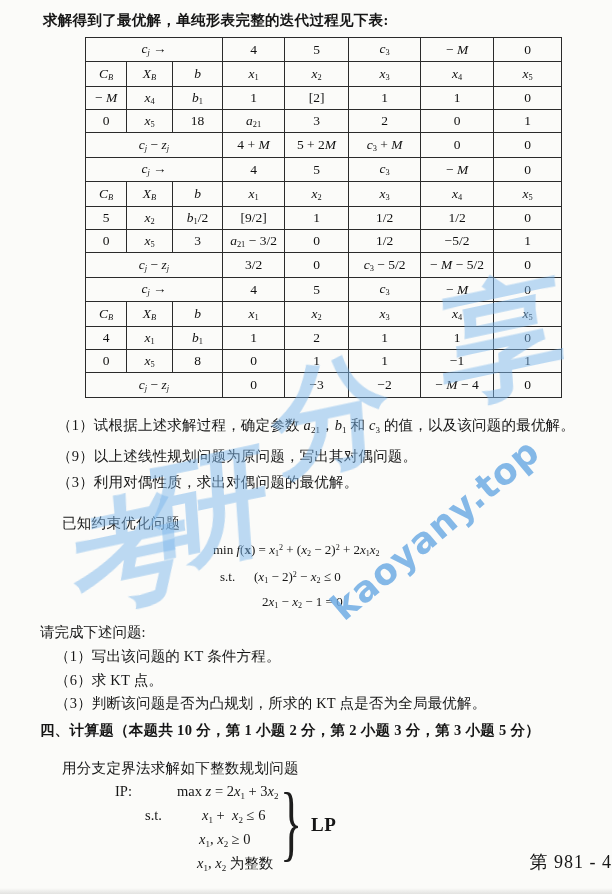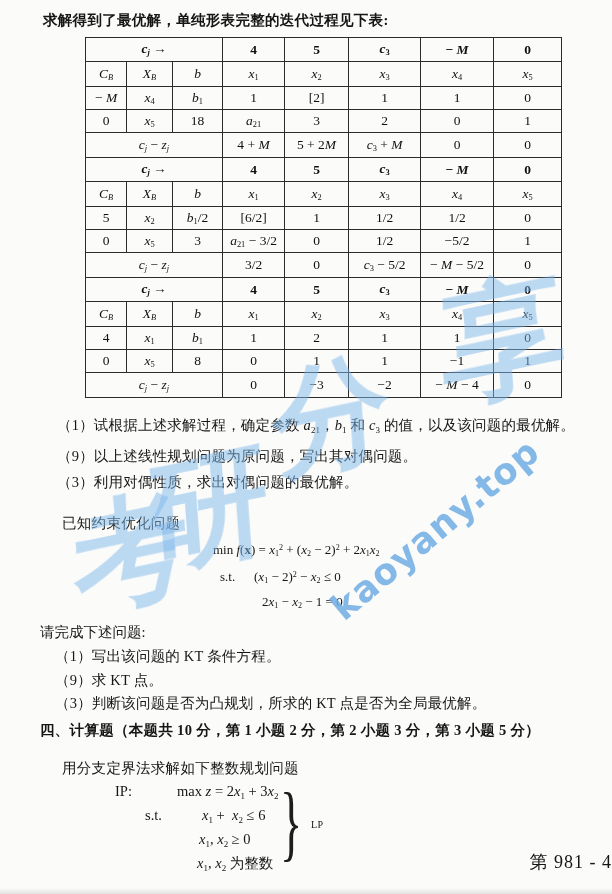--- a/index.html
+++ b/index.html
@@ -21,21 +21,21 @@
   table.simplex{
     border-collapse:collapse;table-layout:fixed;
     margin:7px 0 0 85px;width:476px;
     border-top:1.2px solid #2b2b2b;
   }
   table.simplex td{
     border:1px solid #2b2b2b;
     text-align:center;vertical-align:middle;
     font-size:13.5px;padding:0 1px;color:#101010;
   }
-  tr.r-cj td{height:23px;font-weight:bold;}
+  tr.r-cj td{height:23px;}
   tr.r-header td{height:24px;}
   tr.r-basis td{height:22px;}
   tr.r-cjzj td{height:24px;}
   tr.no-bb td{border-bottom:none;}
   col.c0{width:41px;} col.c1{width:46px;} col.c2{width:50px;}
   col.c3{width:62px;} col.c4{width:64px;} col.c5{width:72px;}
   col.c6{width:73px;} col.c7{width:68px;}
 
   .qlist{margin:14px 0 4px 57px;font-size:14.5px;line-height:26px;letter-spacing:0.2px;}
   .sec-heading{margin:5px 0 0 40px;font-size:14.5px;font-weight:700;letter-spacing:0.3px;}
@@ -55,21 +55,21 @@
   .stlab4{display:inline-block;width:57px;}
   .ip-c2{padding-left:82px;}
   .ip-c3{padding-left:84px;}
   .ip-int{padding-left:82px;}
   .brace{
     position:absolute;left:165px;top:8px;
     font-size:84px;line-height:66px;font-weight:400;
     transform:scaleX(0.55);transform-origin:left center;
     color:#1d1d1d;
   }
-  .lp{position:absolute;left:196px;top:33px;font-size:10px;font-weight:400;letter-spacing:0.5px;}
+  .lp{position:absolute;left:196px;top:33px;font-size:19px;font-weight:700;letter-spacing:0.5px;}
 
   .footer{position:absolute;left:0;top:850px;width:100%;text-align:right;font-size:18px;letter-spacing:1px;z-index:1;}
 
   
   .wm{position:absolute;z-index:3;pointer-events:none;}
   .wm-site{
     left:336px;top:592px;
     font-family:"DejaVu Sans","Liberation Sans",sans-serif;
     font-size:36px;font-weight:bold;letter-spacing:1px;
     color:rgba(110,172,228,0.85);
@@ -179,21 +179,21 @@
             <td><i>x</i><sub>1</sub></td>
             <td><i>x</i><sub>2</sub></td>
             <td><i>x</i><sub>3</sub></td>
             <td><i>x</i><sub>4</sub></td>
             <td><i>x</i><sub>5</sub></td>
           </tr>
           <tr class="r-basis no-bb">
             <td>5</td>
             <td><i>x</i><sub>2</sub></td>
             <td><i>b</i><sub>1</sub>/2</td>
-            <td>[6/2]</td>
+            <td>[9/2]</td>
             <td>1</td>
             <td>1/2</td>
             <td>1/2</td>
             <td>0</td>
           </tr>
           <tr class="r-basis">
             <td>0</td>
             <td><i>x</i><sub>5</sub></td>
             <td>3</td>
             <td><i>a</i><sub>21</sub> − 3/2</td>
@@ -269,21 +269,21 @@
 
     <div class="math3">
       <div class="m-l1">min <i>f</i>(<b>x</b>) = <i>x</i><sub>1</sub><sup>2</sup> + (<i>x</i><sub>2</sub> − 2)<sup>2</sup> + 2<i>x</i><sub>1</sub><i>x</i><sub>2</sub></div>
       <div class="m-l2"><span class="stlab3">s.t.</span><span>(<i>x</i><sub>1</sub> − 2)<sup>2</sup> − <i>x</i><sub>2</sub> ≤ 0</span></div>
       <div class="m-l3"><span>2<i>x</i><sub>1</sub> − <i>x</i><sub>2</sub> − 1 = 0</span></div>
     </div>
 
     <div class="ask">请完成下述问题:</div>
     <div class="qlist2">
       <div>（1）写出该问题的 KT 条件方程。</div>
-      <div>（9）求 KT 点。</div>
+      <div>（6）求 KT 点。</div>
       <div>（3）判断该问题是否为凸规划，所求的 KT 点是否为全局最优解。</div>
     </div>
 
     <div class="sec-heading">四、计算题（本题共 10 分，第 1 小题 2 分，第 2 小题 3 分，第 3 小题 5 分）</div>
     <div class="lead">用分支定界法求解如下整数规划问题</div>
 
     <div class="ip-block">
       <div><span class="ip-lab">IP:</span><span>max <i>z</i> = 2<i>x</i><sub>1</sub> + 3<i>x</i><sub>2</sub></span></div>
       <div><span class="sp30"></span><span class="stlab4">s.t.</span><span><i>x</i><sub>1</sub> + &nbsp;<i>x</i><sub>2</sub> ≤ 6</span></div>
       <div class="ip-c3"><span><i>x</i><sub>1</sub>, <i>x</i><sub>2</sub> ≥ 0</span></div>

